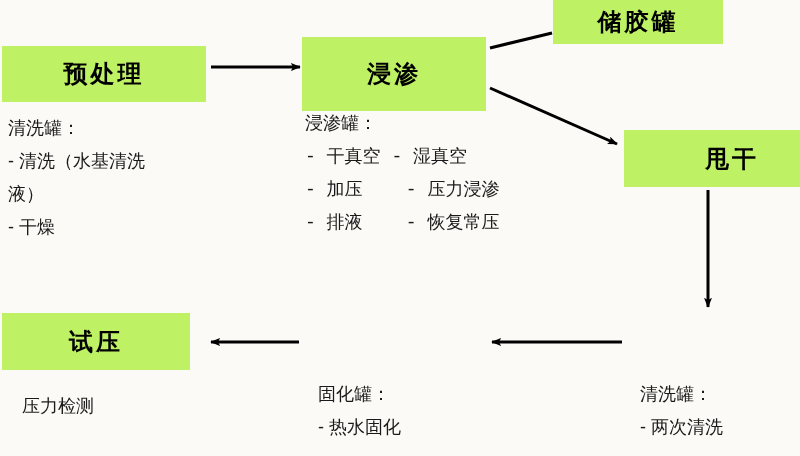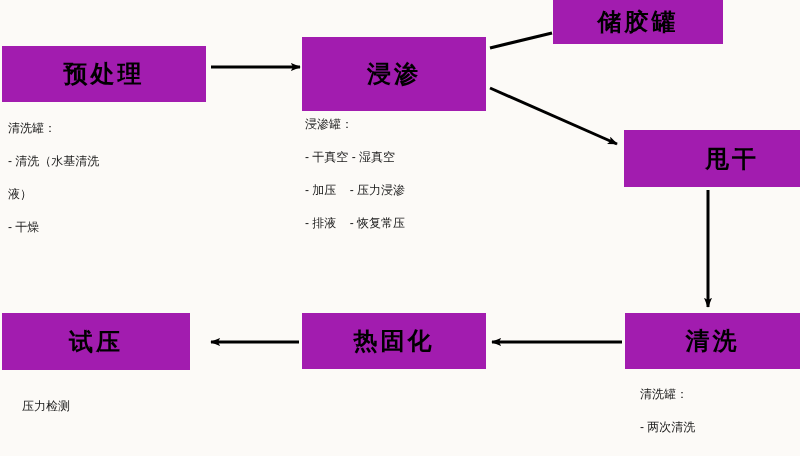--- a/index.html
+++ b/index.html
@@ -6,33 +6,33 @@
   body{
     width:800px;height:456px;
     background:#FCFAF7;
     font-family:"Liberation Sans","DejaVu Sans",sans-serif;
     overflow:hidden;
   }
   #canvas{position:relative;width:800px;height:456px;}
 
   .box{
     position:absolute;
-    background:#a21caf;
+    background:#bef264;
     display:flex;align-items:center;justify-content:center;
     color:#000;
     font-weight:bold;
     font-size:24px;
     letter-spacing:3px;
     box-sizing:border-box;
   }
 
   .note{
     position:absolute;
     color:#1a1a1a;
-    font-size:12px;
+    font-size:18px;
     line-height:33px;
     white-space:pre;
   }
   .note.center{text-align:left;}
 
   svg.links{
     position:absolute;left:0;top:0;
     width:800px;height:456px;
     pointer-events:none;
   }
@@ -41,21 +41,21 @@
   #box-pretreat { left:2px;   top:38px;  width:204px; height:56px;margin-top:8px; }
   #box-infiltr  { left:302px; top:37px;  width:184px; height:74px; }
   #box-gluetank { left:553px; top:0px;   width:170px; height:44px; }
   #box-spindry  { left:624px; top:130px; width:176px; height:57px;padding-left:40px; }
   #box-clean    { left:625px; top:313px; width:175px; height:56px; }
   #box-curing   { left:302px; top:313px; width:184px; height:56px; }
   #box-presstest{ left:2px;   top:313px; width:188px; height:57px; }
 
   
   #note-pretreat { left:8px;   top:112px; width:200px; }
-  #note-infiltr  { left:305px; top:108px; width:250px; }
+  #note-infiltr  { left:305px; top:108px; width:250px;font-family:Liberation Mono, monospace; }
   #note-clean    { left:640px; top:378px; width:160px; }
   #note-curing   { left:318px; top:378px; width:180px; }
   #note-presstest{ left:22px;  top:390px; width:170px; }
 </style>
 </head>
 <body>
 
 <div id="canvas">
 
   <svg class="links" viewBox="0 0 800 456" xmlns="http://www.w3.org/2000/svg">
@@ -79,35 +79,35 @@
   </svg>
 
   <div class="box" id="box-pretreat">预处理</div>
 
   <div class="box" id="box-infiltr">浸渗</div>
 
   <div class="box" id="box-gluetank">储胶罐</div>
 
   <div class="box" id="box-spindry">甩干</div>
 
-  <div class="box" id="box-clean">清洗</div>
 
-  <div class="box" id="box-curing">热固化</div>
 
   <div class="box" id="box-presstest">试压</div>
 
   <div class="note" id="note-pretreat">清洗罐：
 - 清洗（水基清洗
 液）
 - 干燥</div>
 
   <div class="note" id="note-infiltr">浸渗罐：
 - 干真空 - 湿真空
 - 加压    - 压力浸渗
 - 排液    - 恢复常压</div>
 
   <div class="note" id="note-clean">清洗罐：
 - 两次清洗</div>
 
+  <div class="note" id="note-curing">固化罐：
+- 热水固化</div>
 
   <div class="note center" id="note-presstest">压力检测</div>
 
 </div>
 
 </body></html>

